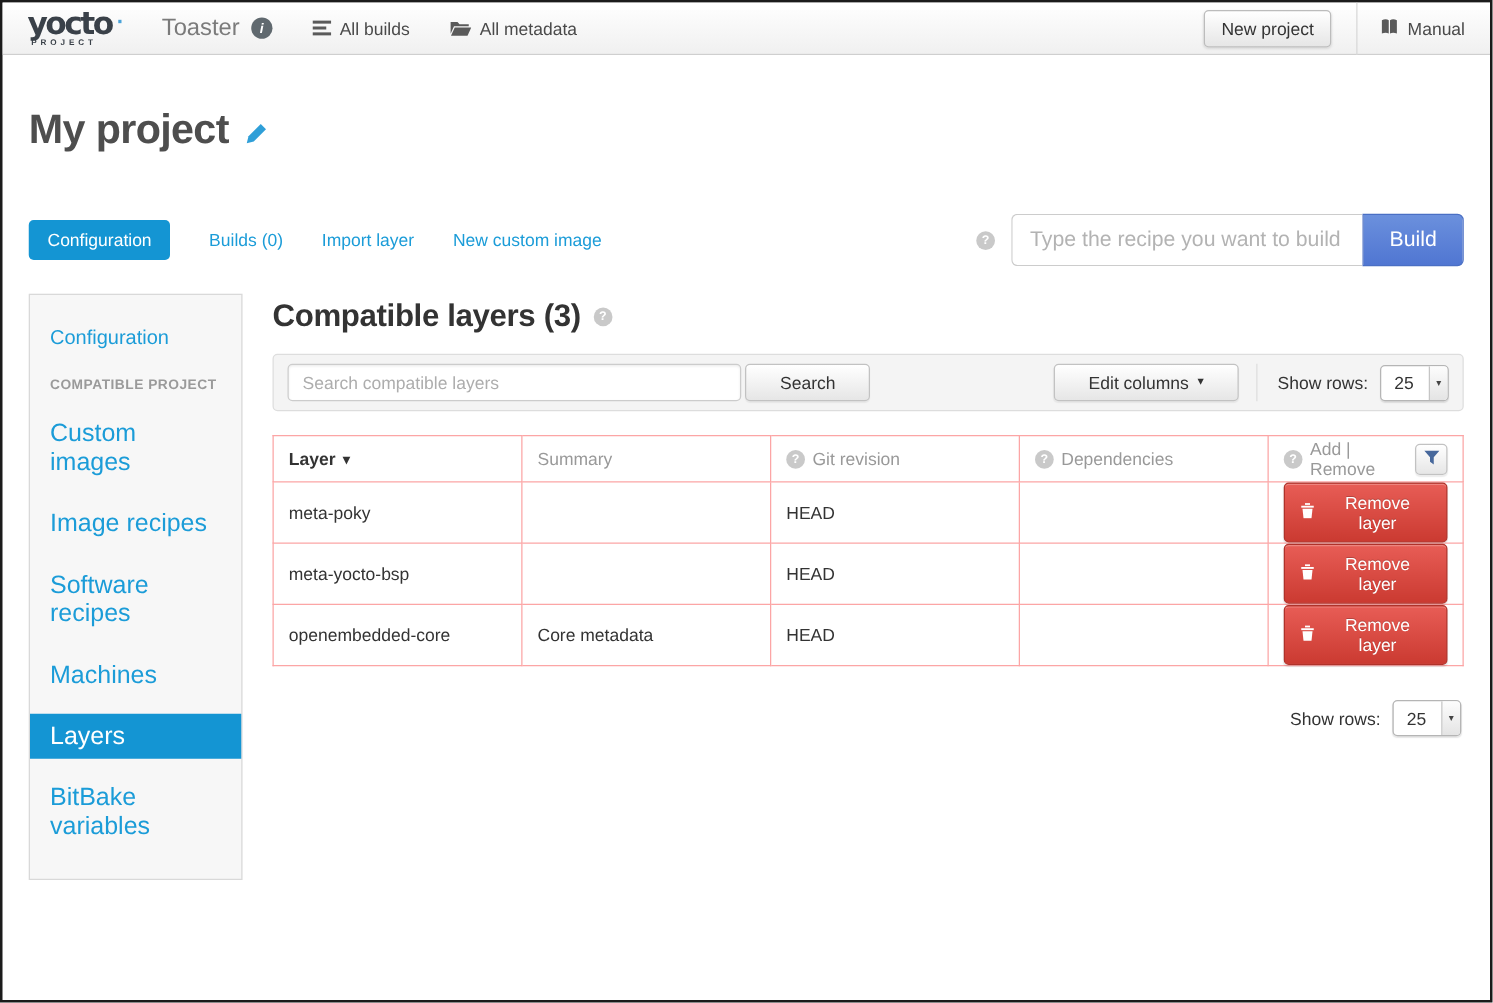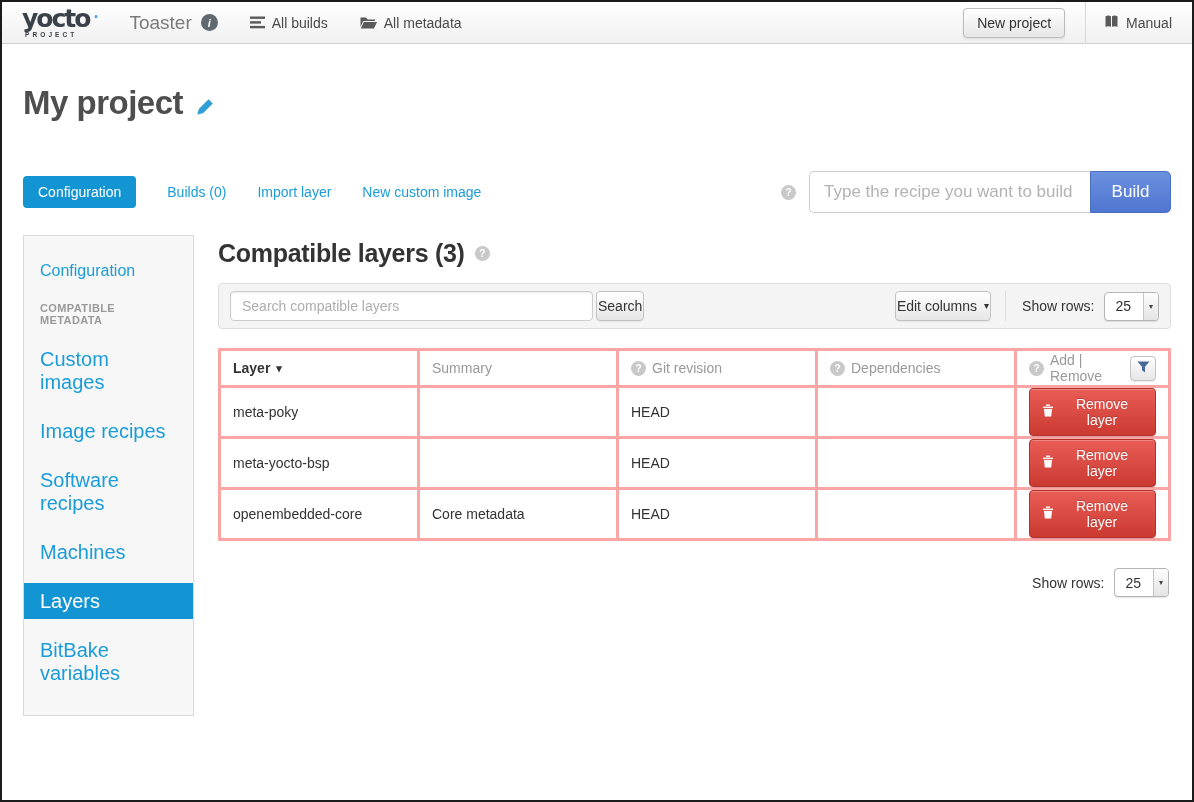--- a/index.html
+++ b/index.html
@@ -109,21 +109,21 @@
   }
   .search-input {
     width:363px; height:30px; border:1px solid #ccc; border-radius:4px;
     padding:0 11px; font-size:14px; color:#555; outline:none; font-family:inherit;
     box-shadow:inset 0 1px 2px rgba(0,0,0,.08);
   }
   .search-input::placeholder { color:#adadad; }
   .btn-default {
     background:linear-gradient(#ffffff,#e6e6e6);
     border:1px solid #c2c2c2; border-radius:4px;
-    font-size:14px; color:#333; padding:6px 1px;
+    font-size:14px; color:#333; padding:6px 27px;
     box-shadow:0 1px 1px rgba(0,0,0,.06);
     cursor:pointer; font-family:inherit;
     display:inline-flex; align-items:center; gap:7px;
   }
   .search-btn { margin-left:3px; }
   .toolbar-right { margin-left:auto; display:flex; align-items:center; }
   .caret-down { font-size:10px; color:#333; line-height:1; }
   .toolbar-divider { width:1px; height:30px; background:#ddd; margin:0 16px 0 14px; }
   .show-rows-label { font-size:14px; color:#333; margin-right:10px; }
   .fake-select {
@@ -135,21 +135,21 @@
   .fake-select .val { padding:0 12px 0 10px; font-size:14px; color:#333; display:flex; align-items:center; }
   .fake-select .caret-box {
     width:15px; background:linear-gradient(#fdfdfd,#e4e4e4);
     border-left:1px solid #c5c5c5;
     display:flex; align-items:center; justify-content:center;
     font-size:8px; color:#444;
   }
 
   
   table.layers { width:100%; border-collapse:collapse; margin-top:19px; font-size:14px; }
-  .layers th, .layers td { border:3px solid #fca5a5; text-align:left; padding:0 12px; }
+  .layers th, .layers td { border:1px solid #fca5a5; text-align:left; padding:0 12px; }
   .layers th { height:37px; color:#999; font-weight:normal; }
   .layers th .th-inner { display:flex; align-items:center; gap:6px; }
   .layers th.sorted { color:#333; font-weight:bold; }
   .layers th .sort-caret { font-size:11px; color:#333; }
   .layers td { height:47px; color:#333; }
   .col-layer{width:199px;} .col-summary{width:199px;} .col-git{width:199px;} .col-dep{width:199px;}
   .filter-btn {
     margin-left:auto; width:26px; height:25px;
     background:linear-gradient(#ffffff,#e6e6e6);
     border:1px solid #c2c2c2; border-radius:4px;
@@ -243,21 +243,21 @@
       <span class="help-icon">?</span>
       <input class="build-input" type="text" placeholder="Type the recipe you want to build" style="">
       <button class="build-btn">Build</button>
     </div>
   </div>
 
   <div class="content">
 
     <aside class="sidebar">
       <a class="sidebar-title">Configuration</a>
-      <div class="side-heading">COMPATIBLE METADATA</div>
+      <div class="side-heading">COMPATIBLE PROJECT</div>
       <a class="side-link">Custom images</a>
       <a class="side-link">Image recipes</a>
       <a class="side-link">Software recipes</a>
       <a class="side-link">Machines</a>
       <a class="side-link active">Layers</a>
       <a class="side-link">BitBake variables</a>
     </aside>
 
     <section class="main-col">
 

